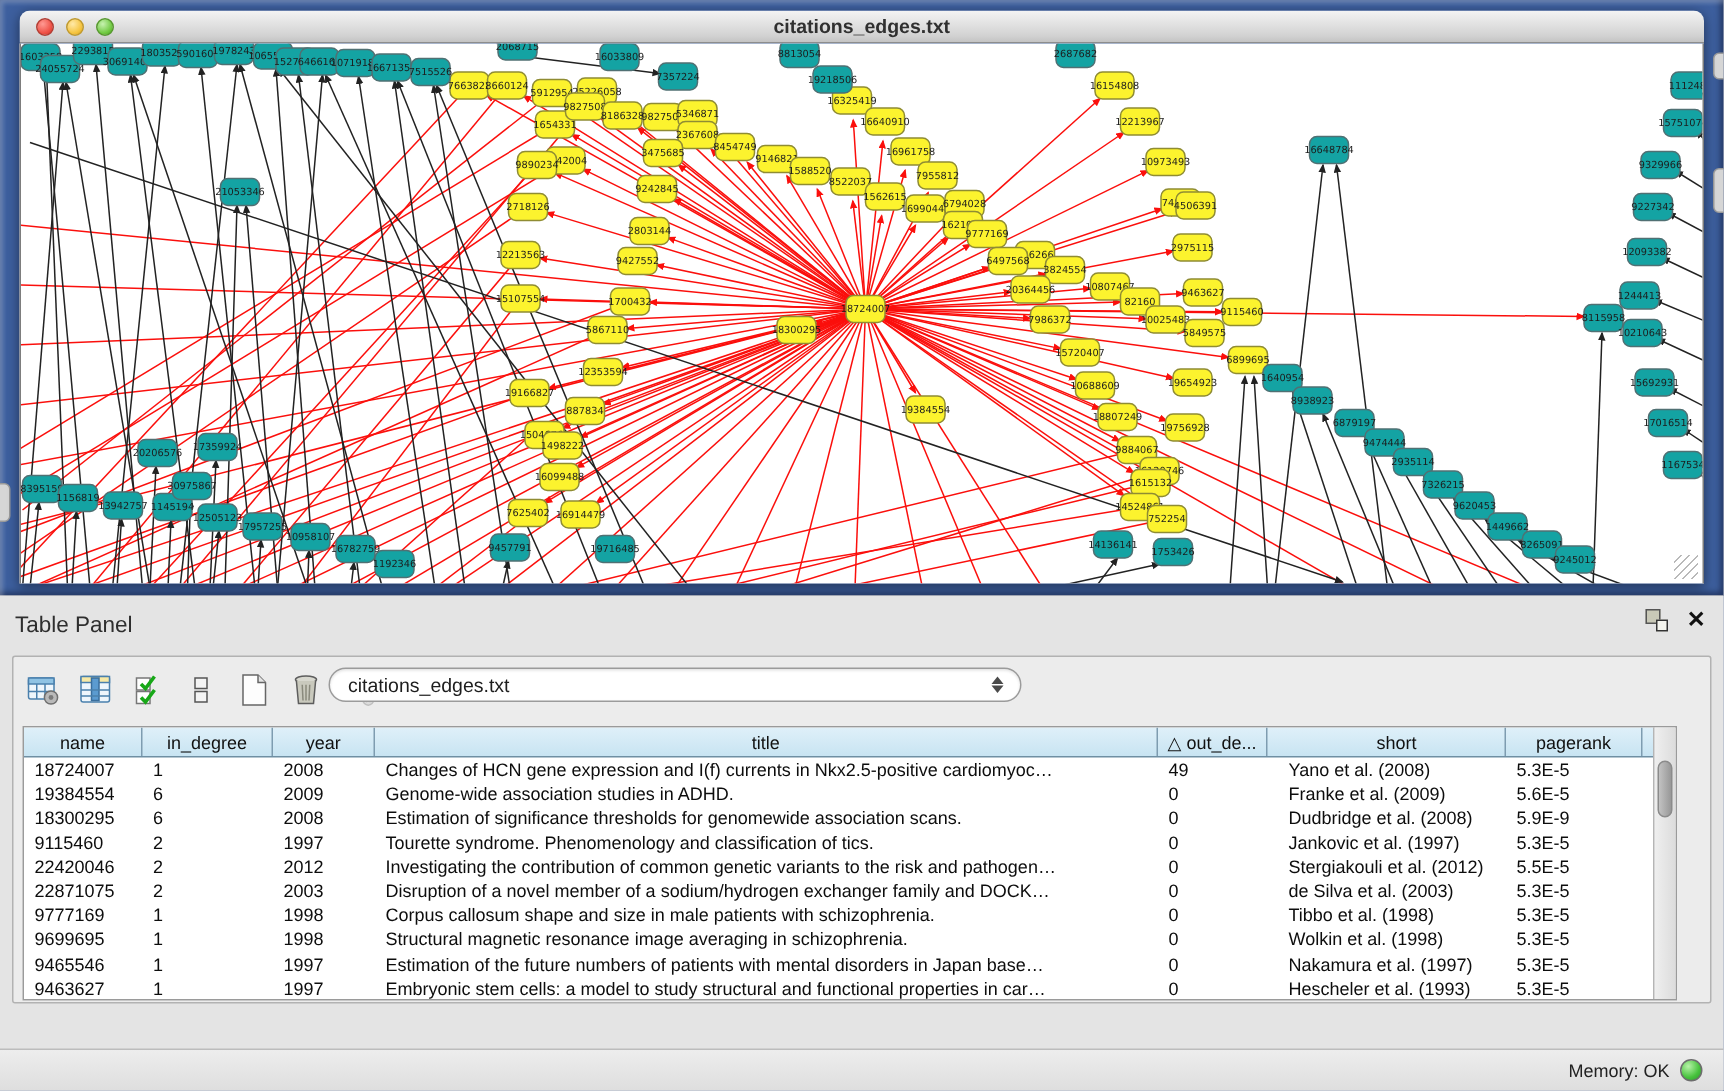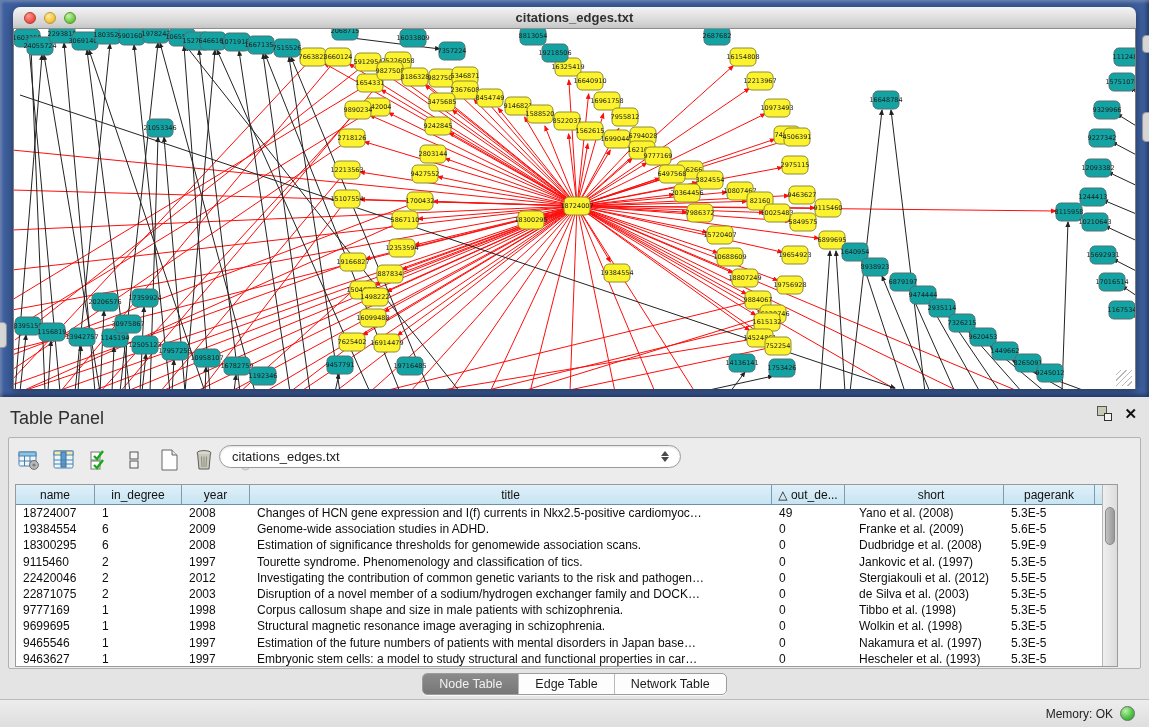--- a/index.html
+++ b/index.html
@@ -25,21 +25,21 @@
   .gwin-title { font-size:13px; font-weight:700; color:#303030; }
   .canvas { position:relative; width:100%; height:360px; background:#ffffff; border-left:1px solid #7d7d7d; border-right:1px solid #7d7d7d; overflow:hidden; }
   #graph-svg { position:absolute; left:0; top:0; }
   #graph-svg text { font:6.5px "DejaVu Sans",sans-serif; fill:#1c1c1c; }
   .grip { position:absolute; right:3px; bottom:3px; width:16px; height:16px;
           background:repeating-linear-gradient(135deg, transparent 0 3px, #b9b9b9 3px 4px); }
 
   
   .tpanel { position:absolute; left:0; top:397px; width:1149px; height:330px; background:#e4e4e4; }
   .tpanel-head { position:relative; height:38px; }
-  .tpanel-title { position:absolute; left:10px; top:11px; font-size:18px; color:#2e2e2e; }
+  .tpanel-title { position:absolute; left:10px; top:11px; font-size:15px; color:#2e2e2e; }
   .tpanel-btns { position:absolute; right:12px; top:9px; display:flex; gap:12px; align-items:center; }
   .float-ic { position:relative; width:15px; height:15px; }
   .float-ic .b1 { position:absolute; left:0; top:0; width:10px; height:10px; border:1px solid #555; background:#c9c9b8; }
   .float-ic .b2 { position:absolute; right:0; bottom:0; width:8px; height:8px; border:1px solid #333; background:#f4f4ee; }
   .close-ic { font-size:15px; font-weight:700; color:#111; line-height:15px; }
 
   .inner-box { position:absolute; left:8px; top:40px; width:1133px; height:232px;
                background:#ececec; border:1px solid #b2b2b2; border-radius:2px; }
   .toolbar { position:absolute; left:8px; top:6px; height:32px; display:flex; align-items:center; gap:11px; }
   .tb-ic { width:24px; height:24px; display:flex; align-items:center; justify-content:center; }
@@ -750,26 +750,19 @@
                 <div class="cell c6">5.3E-5</div>
               </div>
             </div>
         </div>
         <div class="vscroll">
           <div class="vthumb"></div>
         </div>
       </div>
     </div>
 
-    <div class="tabbar">
-      <div class="seg">
-          <div class="seg-item sel">Node Table</div>
-          <div class="seg-item">Edge Table</div>
-          <div class="seg-item">Network Table</div>
-        </div>
-    </div>
 
     <div class="statusbar">
       <span class="mem-label">Memory: OK</span>
       <span class="mem-dot"></span>
     </div>
   </div>
 </div>
 
 </body></html>

